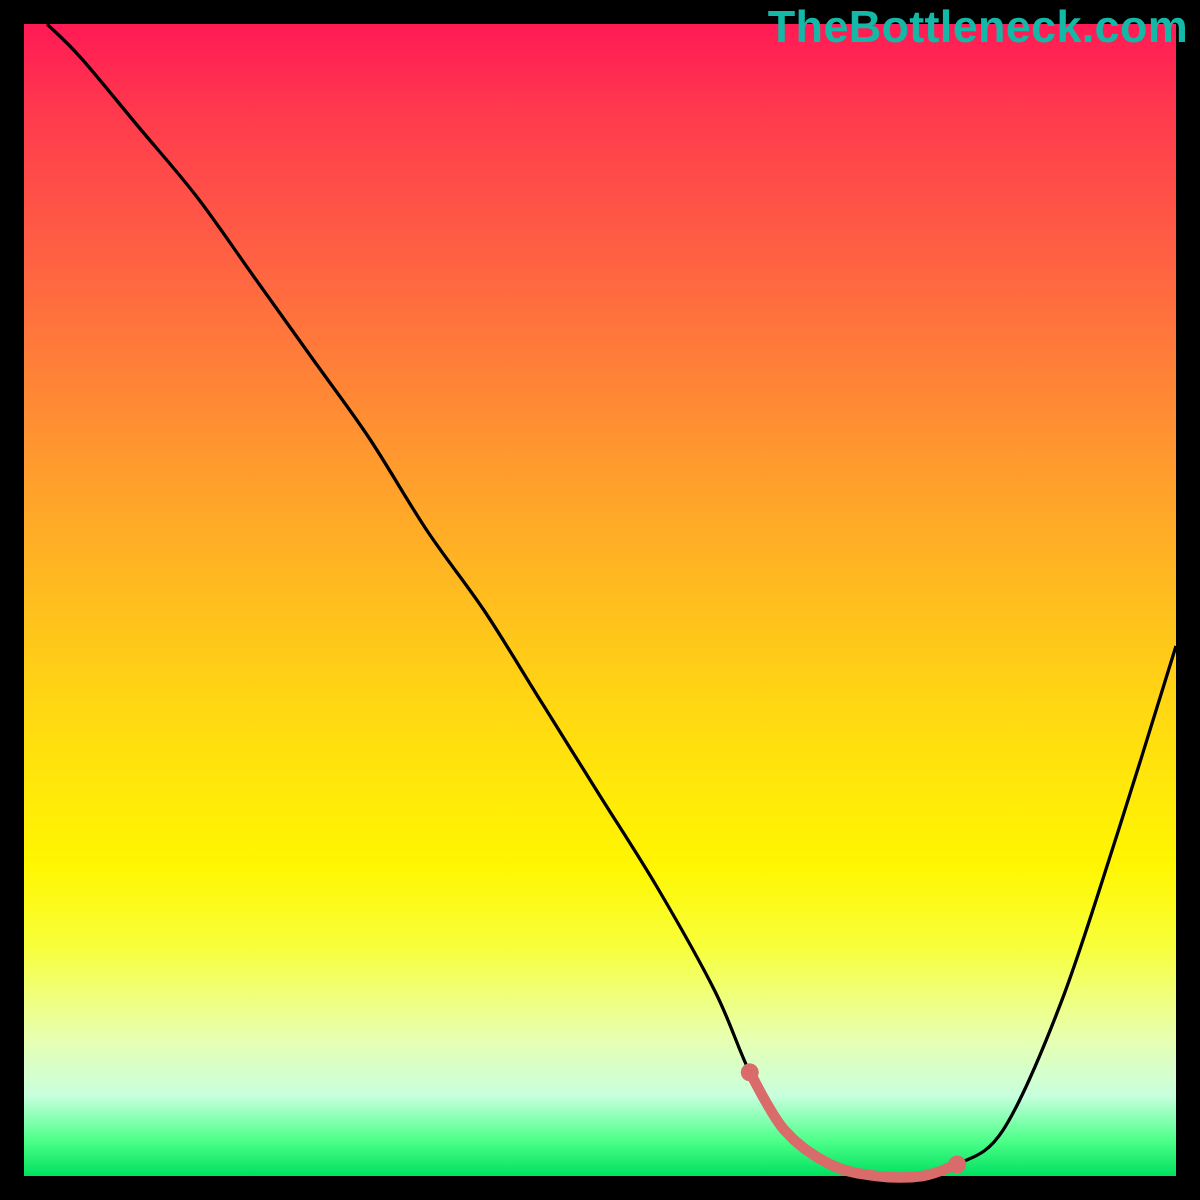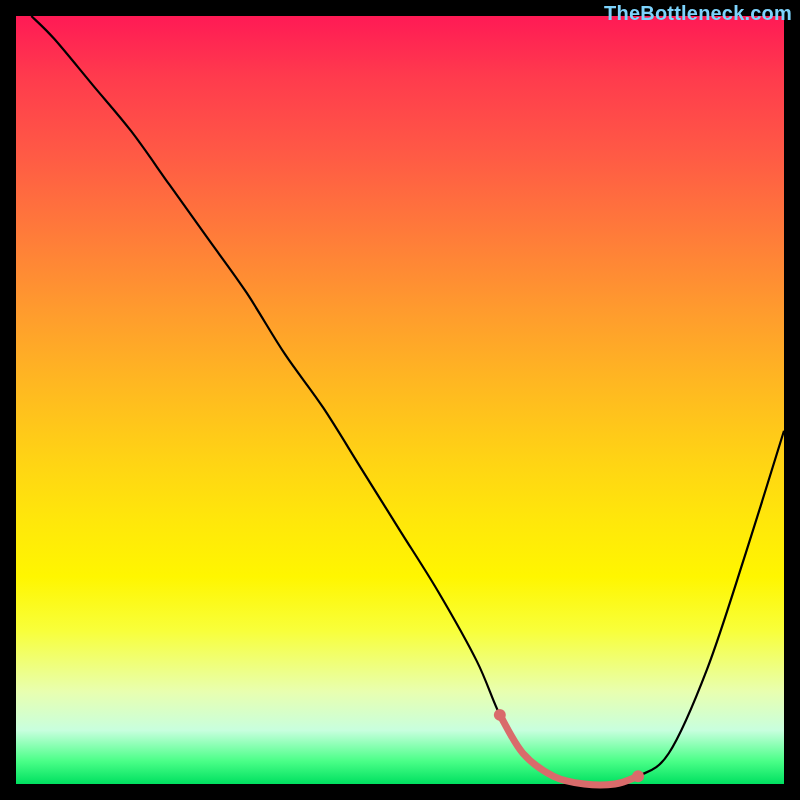--- a/index.html
+++ b/index.html
@@ -8,23 +8,23 @@
     position: relative;
     width: 800px;
     height: 800px;
     background: #000;
   }
   .watermark {
     position: absolute;
     top: 2px;
     right: 8px;
     font-family: Arial, Helvetica, sans-serif;
-    font-size: 20px;
+    font-size: 30px;
     font-weight: 600;
-    color: #7dd3fc;
+    color: #14b8a6;
     letter-spacing: 0.2px;
     z-index: 10;
   }
   .plot-area {
     position: absolute;
     left: 16px;
     top: 16px;
     width: 768px;
     height: 768px;
     

